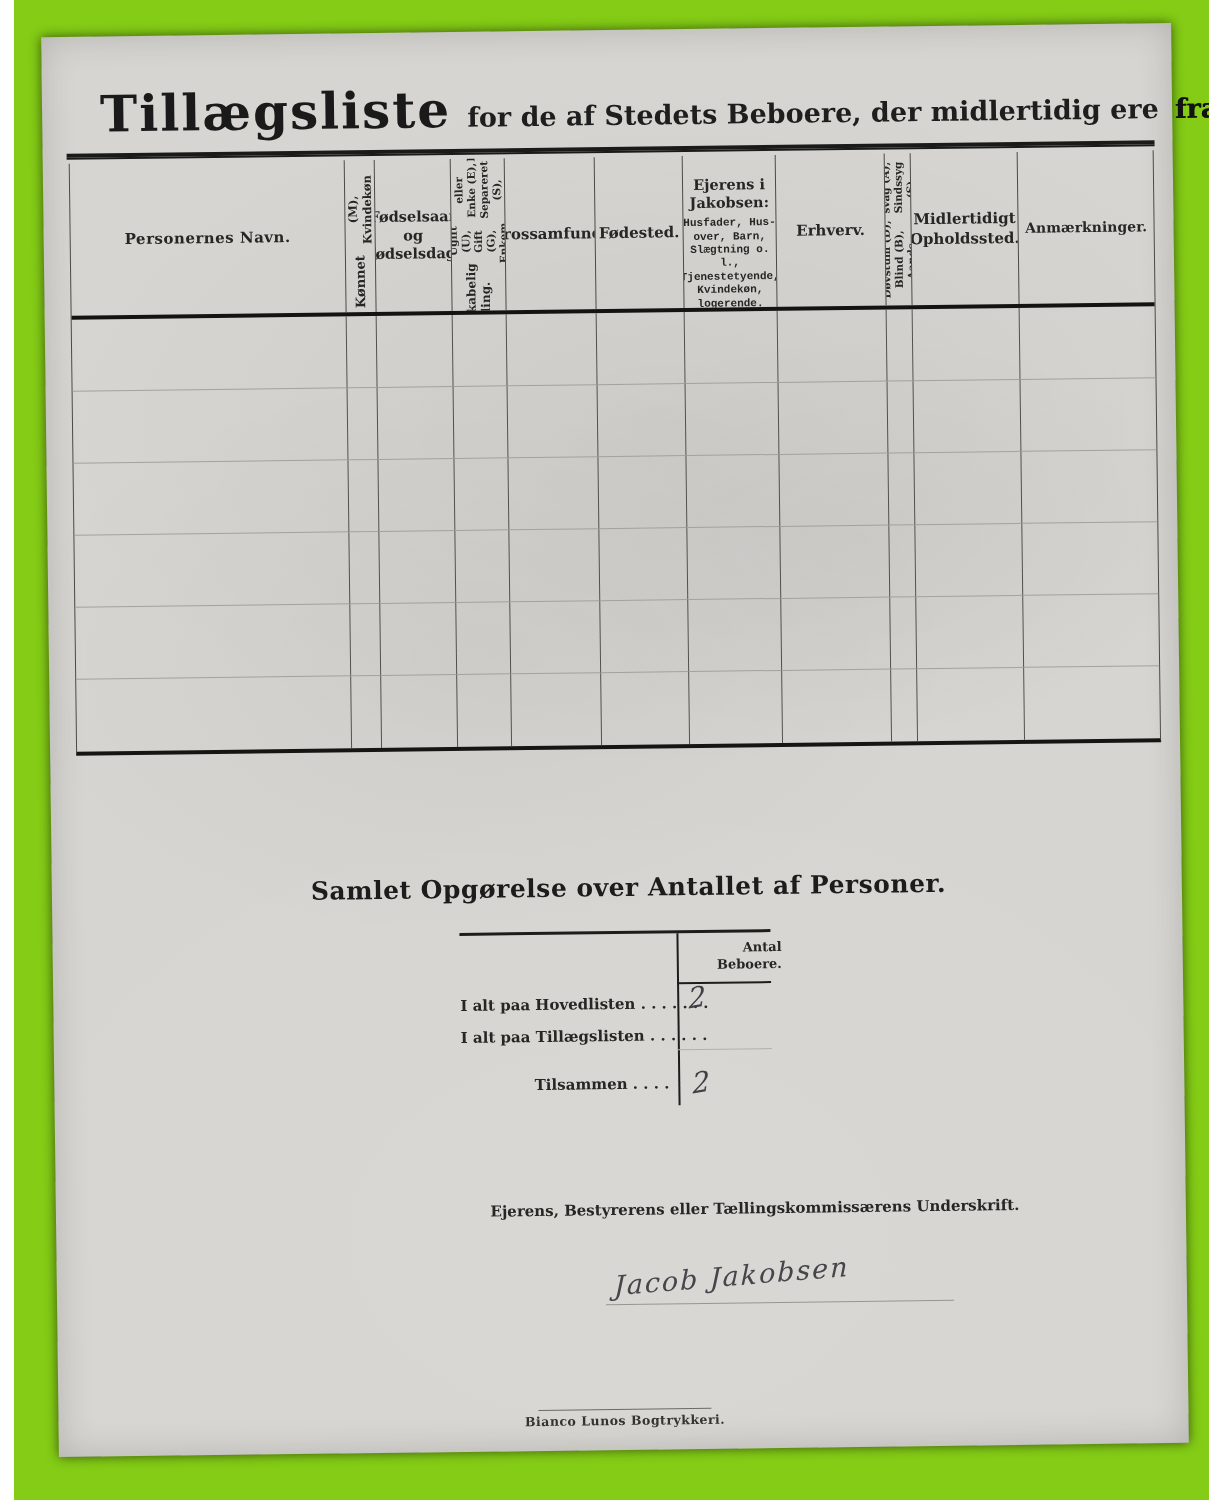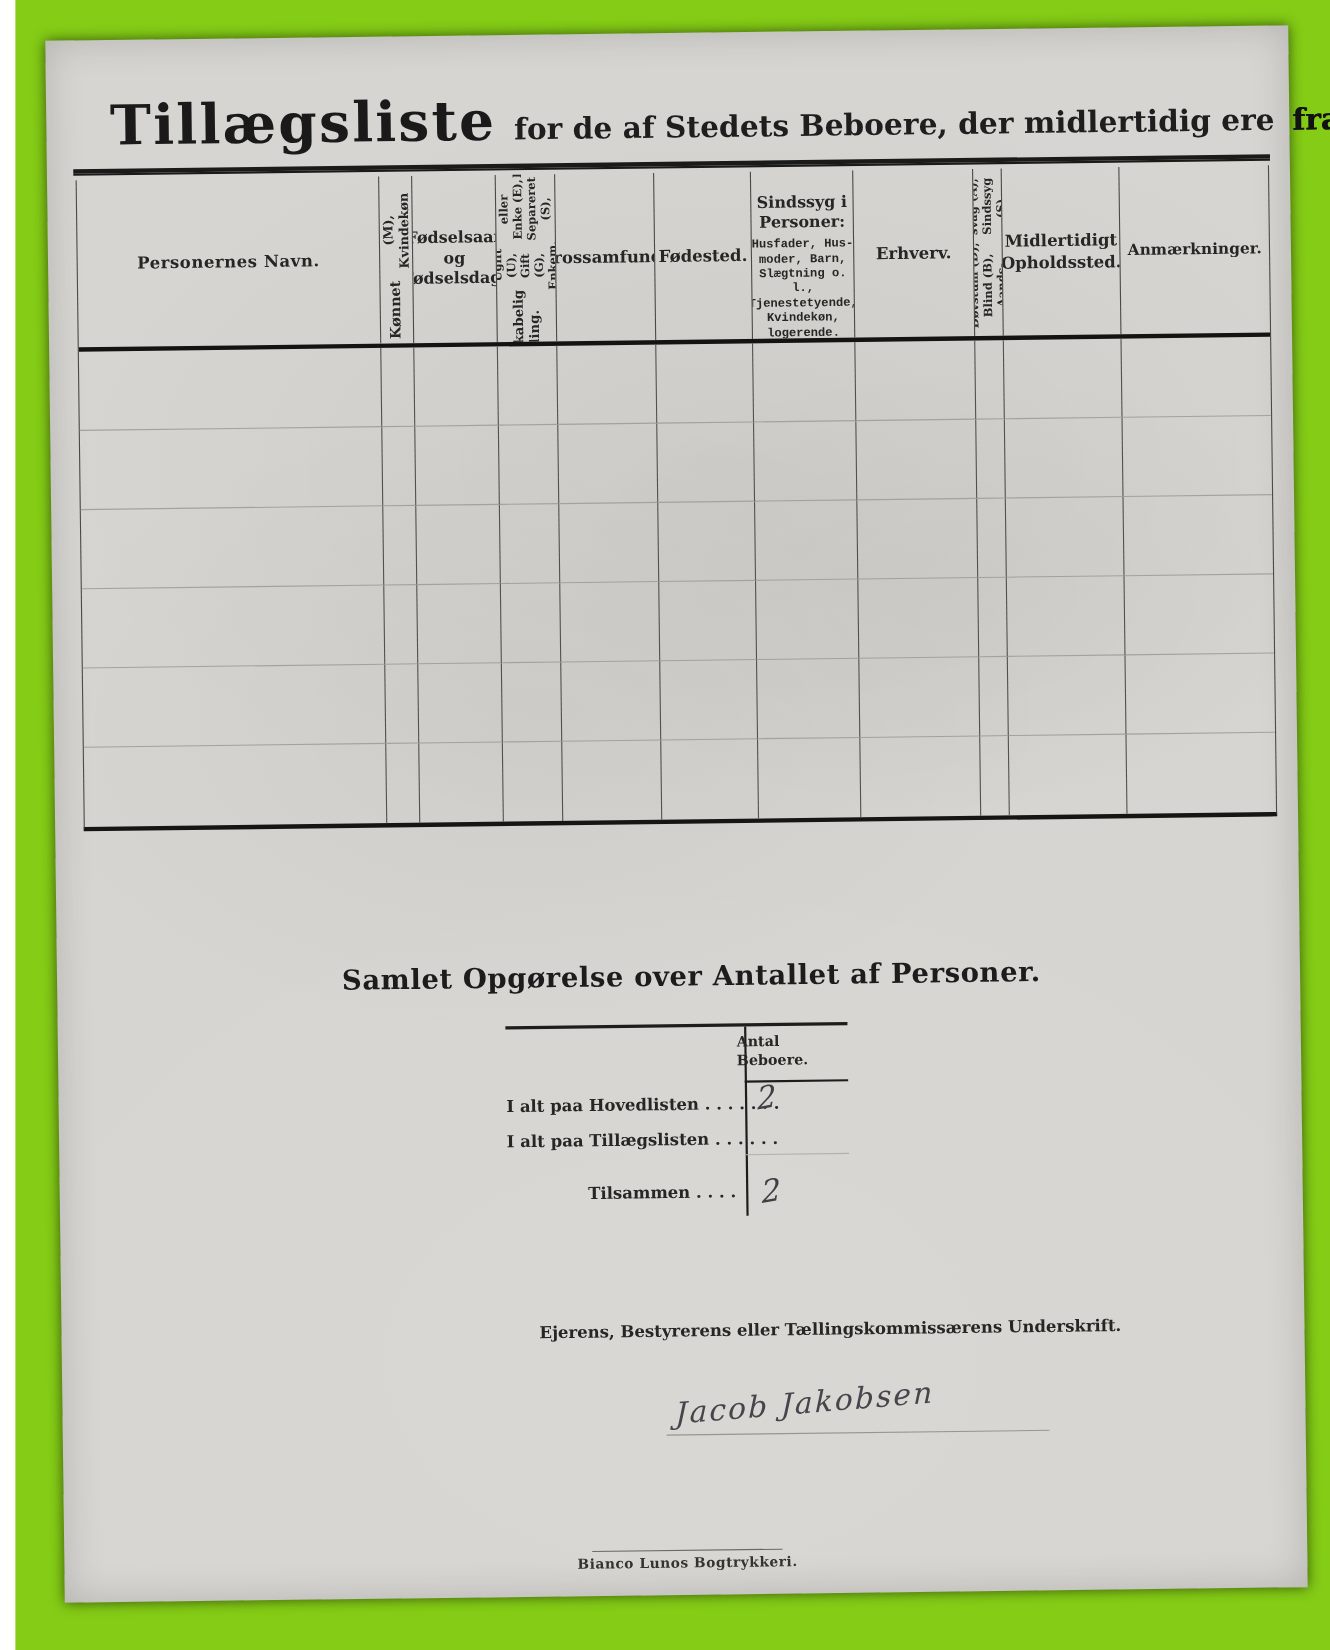--- a/index.html
+++ b/index.html
@@ -86,21 +86,21 @@
   
   .summary-title {
     position:absolute; left:259px; top:843px; width:600px;
     text-align:center; font-size:25px; font-weight:bold; color:#1c1c1c;
     letter-spacing:0.5px; white-space:nowrap;
   }
   .sum-table { position:absolute; left:407px; top:901px; width:311px; height:172px;
     border-top:3px solid #1d1d1c; }
   .sum-vline { position:absolute; left:217px; top:0; width:2px; height:172px; background:#1d1d1c; }
   .sum-colhead {
-    position:absolute; left:210px; top:7px; width:92px; text-align:left;
+    position:absolute; left:230px; top:7px; width:92px; text-align:right;
     font-weight:bold; font-size:13px; line-height:1.3; color:#262624;
   }
   .sum-colhead-rule { position:absolute; left:217px; top:49px; width:94px; height:2px; background:#1d1d1c; }
   .sum-faint-rule { position:absolute; left:217px; top:116px; width:94px; height:1px; background:#b2b1ac; }
   .sum-label {
     position:absolute; left:0; width:208px; text-align:right;
     font-weight:bold; font-size:15px; color:#262624; white-space:nowrap;
   }
   .sum-label-1 { top:61px; }
   .sum-label-2 { top:93px; }
@@ -176,26 +176,26 @@
         <div class="hc hc-lg">
           <span>Trossamfund.</span>
         </div>
 
         <div class="hc hc-lg">
           <span>Fødested.</span>
         </div>
 
         <div class="hc hc-fam">
           <div class="fam-main">
-            <span>Sindssyg i</span><br>
-            <span>Personer:</span>
+            <span>Ejerens i</span><br>
+            <span>Jakobsen:</span>
           </div>
           <div class="fam-sub">
             <span>Husfader, Hus-</span><br>
-            <span>moder, Barn,</span><br>
+            <span>over, Barn,</span><br>
             <span>Slægtning o. l.,</span><br>
             <span>Tjenestetyende,</span><br>
             <span>Kvindekøn,</span><br>
             <span>logerende.</span>
           </div>
         </div>
 
         <div class="hc hc-lg">
           <span>Erhverv.</span>
         </div>

